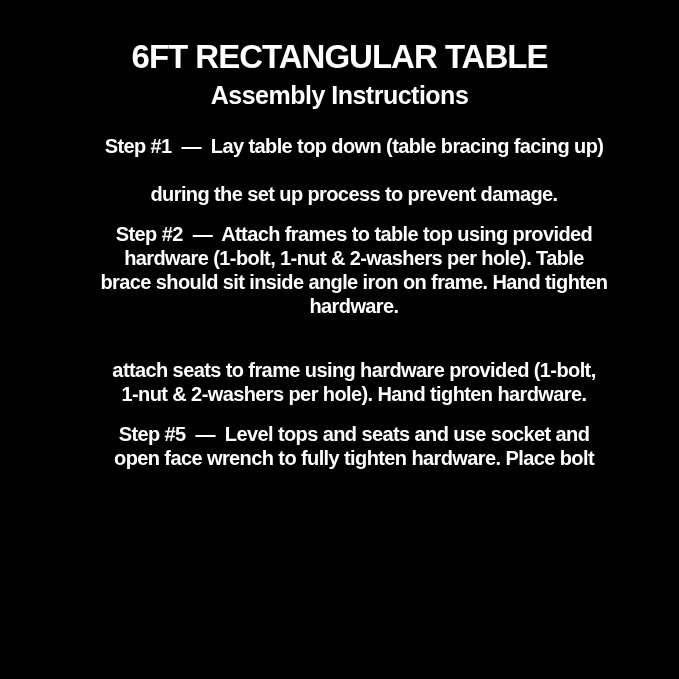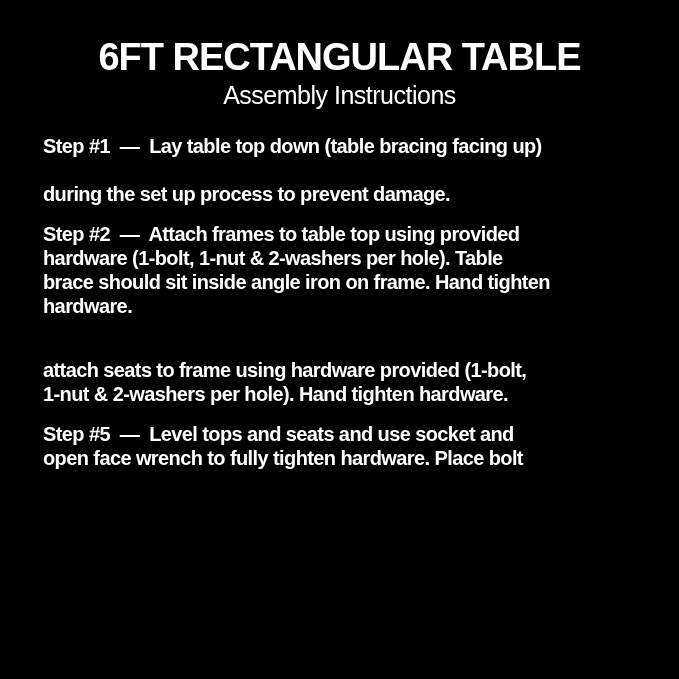--- a/index.html
+++ b/index.html
@@ -16,46 +16,47 @@
   }
   .poster {
     width: 679px;
     height: 679px;
     box-sizing: border-box;
     padding-top: 36px;
   }
   .title {
     margin: 0;
     text-align: center;
-    font-size: 38px;
+    font-size: 33px;
     line-height: 42px;
     font-weight: 700;
     letter-spacing: -1px;
     white-space: pre;
   }
   .subtitle {
     margin: 0;
     text-align: center;
     font-size: 25px;
     line-height: 34px;
-    font-weight: 400;
+    font-weight: 700;
     letter-spacing: -0.5px;
     white-space: pre;
   }
   .steps {
     margin-top: 22px;
     padding-left: 43px;
     padding-right: 14px;
   }
   .step {
     margin: 0 0 16px 0;
     font-size: 20px;
     line-height: 24px;
     font-weight: 700;
     letter-spacing: -0.6px;
+    text-align: center;
   }
   .step span {
     white-space: pre;
   }
 </style>
 </head>
 <body>
 
 <div class="poster">
   <h1 class="title">6FT RECTANGULAR TABLE</h1>

